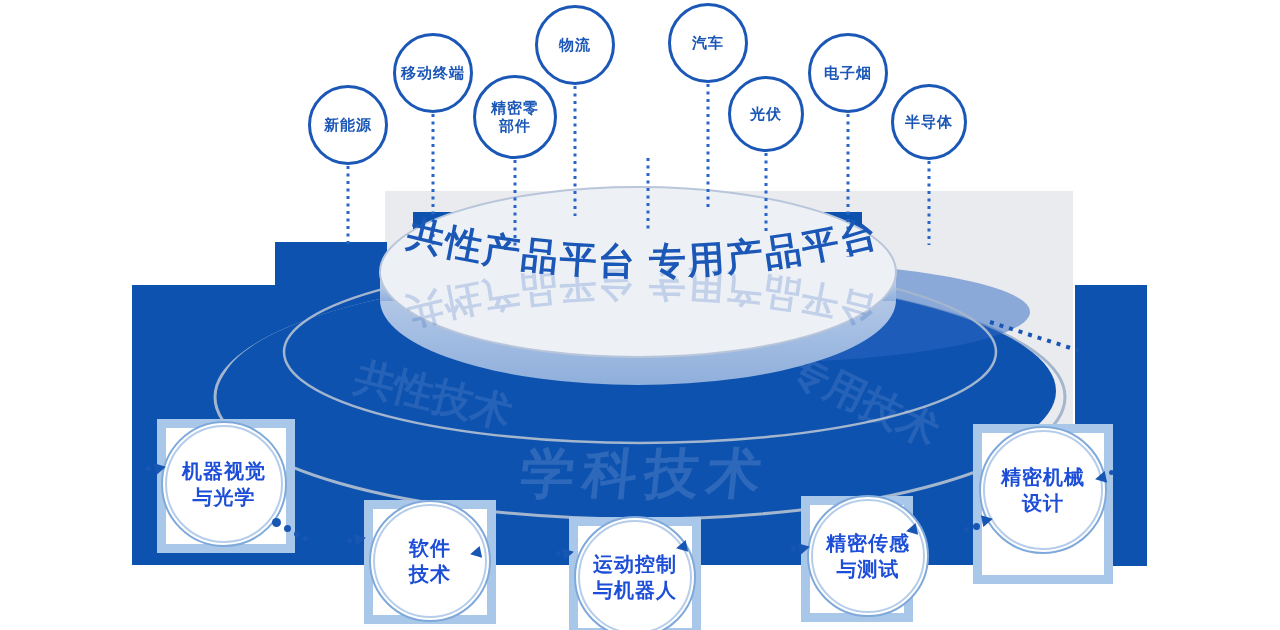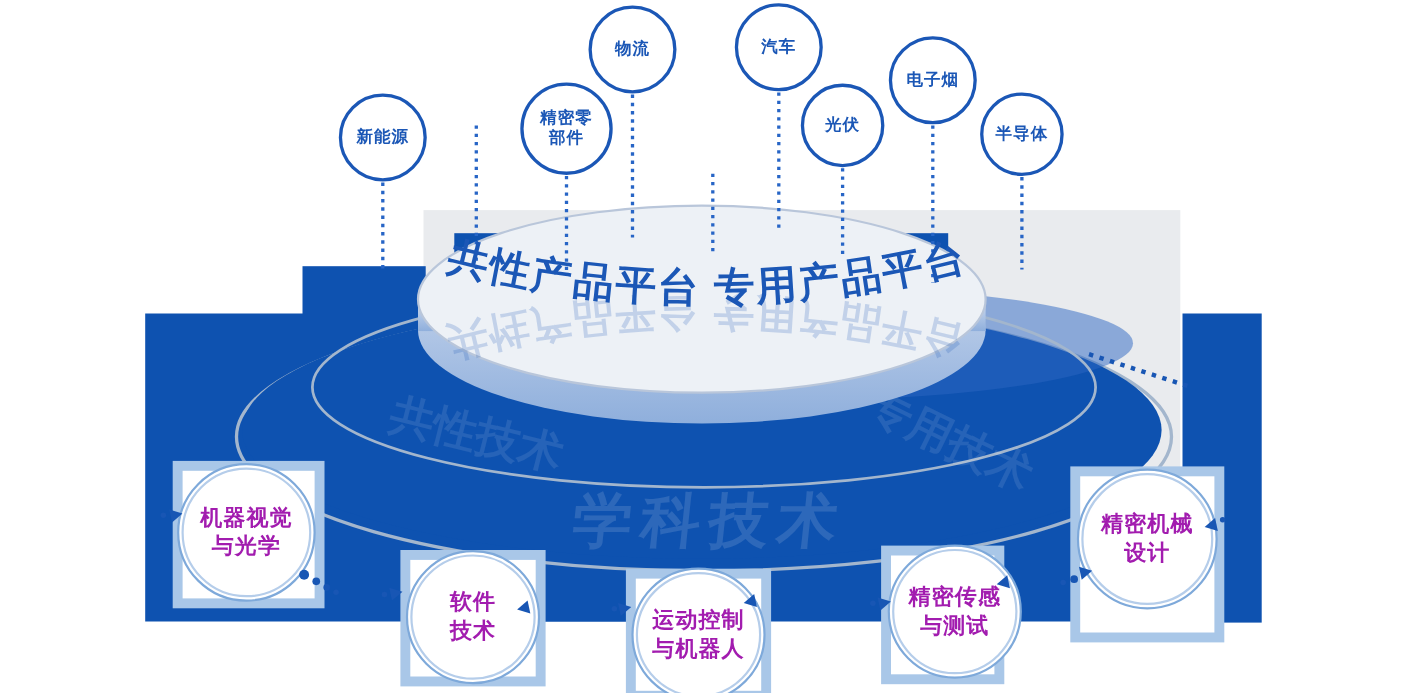--- a/index.html
+++ b/index.html
@@ -18,21 +18,21 @@
   }
   .ind span { display:block; }
 
   
   .tcard { position:absolute; z-index:6; background:#a9c7e8; }
   .tcard .inner-sq { position:absolute; inset:9px; background:#ffffff; }
   .tcirc {
     position:absolute; background:#ffffff; border-radius:50%;
     border:2px solid #7ea9da;
     display:flex; flex-direction:column; align-items:center; justify-content:center;
-    color:#a21caf; font-weight:bold; font-size:20px; line-height:1.3;
+    color:#1d4ed8; font-weight:bold; font-size:20px; line-height:1.3;
     text-align:center; letter-spacing:1px;
   }
   .tcirc::before { content:''; position:absolute; inset:2px;
     border:2px solid #b5cdea; border-radius:50%; }
   .tcirc span { position:relative; display:block; }
 
   
   .arr { position:absolute; z-index:7; width:0; height:0; }
   .arr-r { border-left:11px solid #1856b4; border-top:6px solid transparent;
            border-bottom:6px solid transparent; transform:rotate(-12deg); }
@@ -102,20 +102,24 @@
       <text font-size="37" font-weight="bold" fill="#1b57b6" letter-spacing="2">
         <textPath href="#titleArc" startOffset="50%" text-anchor="middle">共性产品平台  专用产品平台</textPath>
       </text>
     </g>
   </svg>
 
   <div class="ind" style="left:308px; top:85px;  width:80px; height:80px;">
     <span>新能源</span>
       <span></span>
   </div>
+  <div class="ind" style="left:393px; top:33px;  width:80px; height:80px;">
+    <span>移动终端</span>
+      <span></span>
+  </div>
   <div class="ind" style="left:535px; top:5px;   width:80px; height:80px;">
     <span>物流</span>
       <span></span>
   </div>
   <div class="ind" style="left:473px; top:75px;  width:84px; height:84px;">
     <span>精密零</span>
       <span>部件</span>
   </div>
   <div class="ind" style="left:728px; top:76px;  width:76px; height:76px;">
     <span>光伏</span>

